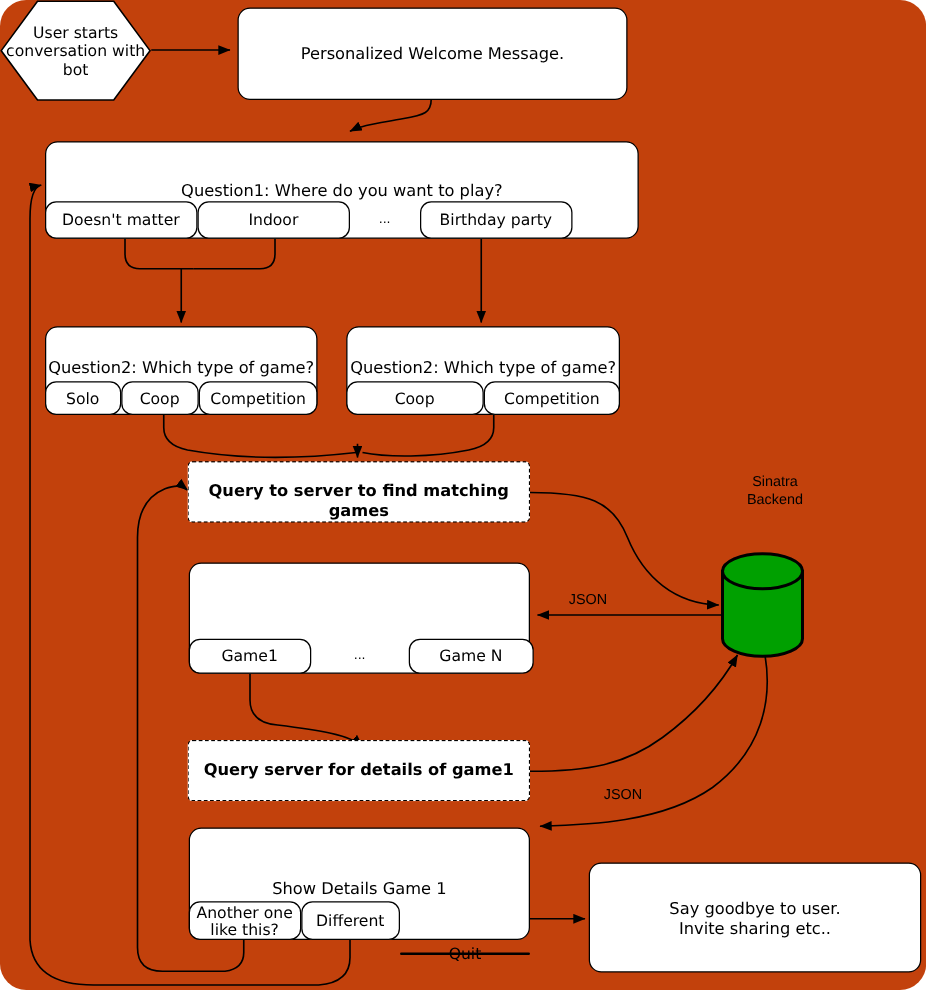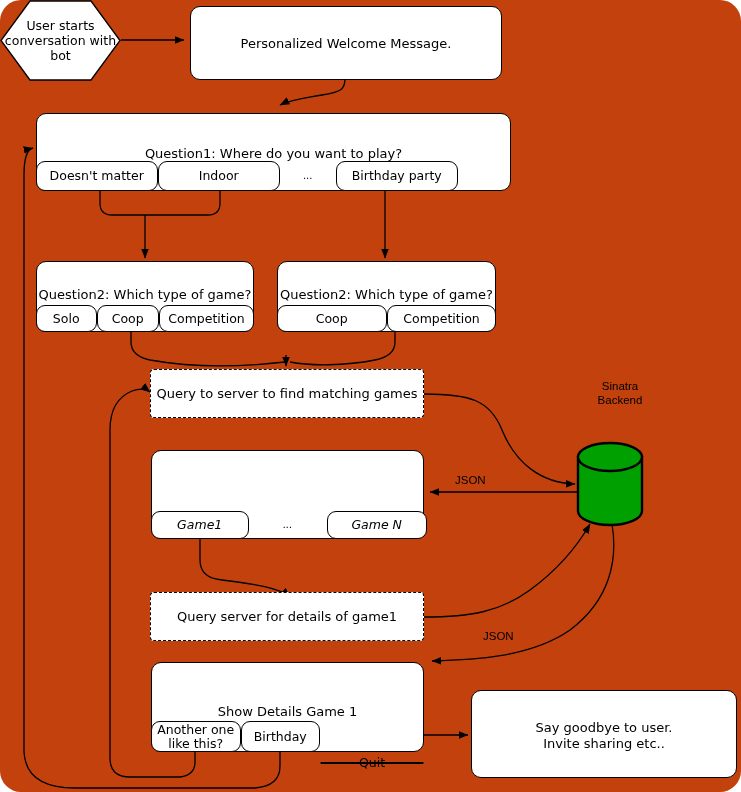--- a/index.html
+++ b/index.html
@@ -28,20 +28,21 @@
     position: absolute;
     box-sizing: border-box;
     background: #ffffff;
     border: 1.3px solid #000000;
     border-radius: 10px;
   }
   .node.dashed {
     border-style: dashed;
     border-width: 1.6px;
     border-radius: 4px;
+    font-weight: bold;
   }
   .node-title {
     position: absolute;
     left: 0;
     right: 0;
     text-align: center;
     font-size: 13px;
     color: #000;
     line-height: 16px;
   }
@@ -187,36 +188,36 @@
       <div class="opt" style="flex:0 0 110px;">Coop</div>
       <div class="opt" style="flex:1 1 auto;">Competition</div>
     </div>
   </div>
 
   <div class="node dashed" style="left:150px; top:369px; width:274px; height:49px;">
     <div class="node-title" style="top:16px;">Query to server to find matching games</div>
   </div>
 
   <div class="node" style="left:151px; top:450px; width:273px; height:89px;">
-    <div class="opts" style="height:28px;font-style:italic;">
+    <div class="opts" style="height:28px;">
       <div class="opt" style="flex:0 0 98px;">Game1</div>
       <div class="opt gap" style="flex:0 0 78px;">...</div>
       <div class="opt" style="flex:0 0 100px;">Game N</div>
     </div>
   </div>
 
   <div class="node dashed" style="left:150px; top:592px; width:274px; height:49px;">
     <div class="node-title" style="top:16px;">Query server for details of game1</div>
   </div>
 
   <div class="node" style="left:151px; top:662px; width:273px; height:90px;">
     <div class="node-title" style="top:41px;">Show Details Game 1</div>
     <div class="opts" style="height:31px;">
       <div class="opt" style="flex:0 0 90px;">Another one like this?</div>
-      <div class="opt" style="flex:0 0 79px;">Birthday</div>
+      <div class="opt" style="flex:0 0 79px;">Different</div>
       <div class="opt" style="flex:1 1 auto;margin-top:41px;">Quit</div>
     </div>
   </div>
 
   <div class="node" style="left:471px; top:690px; width:266px; height:88px;">
     <div class="node-title" style="top:29px;">Say goodbye to user.</div>
     <div class="node-title" style="top:45px;">Invite sharing etc..</div>
   </div>
 
   <div class="plain-text" style="left:570px; top:379px; width:100px;">Sinatra</div>

